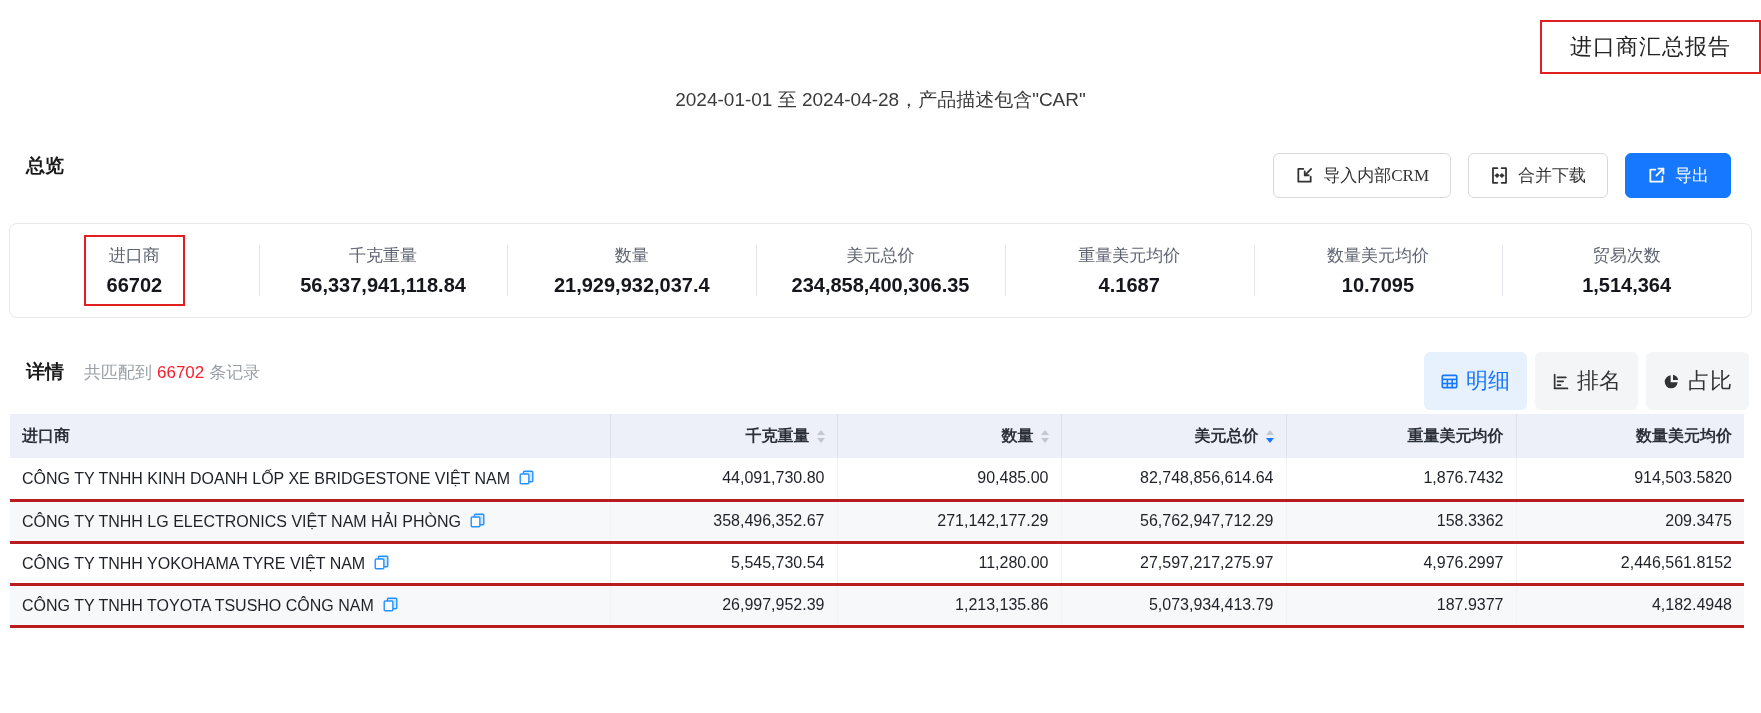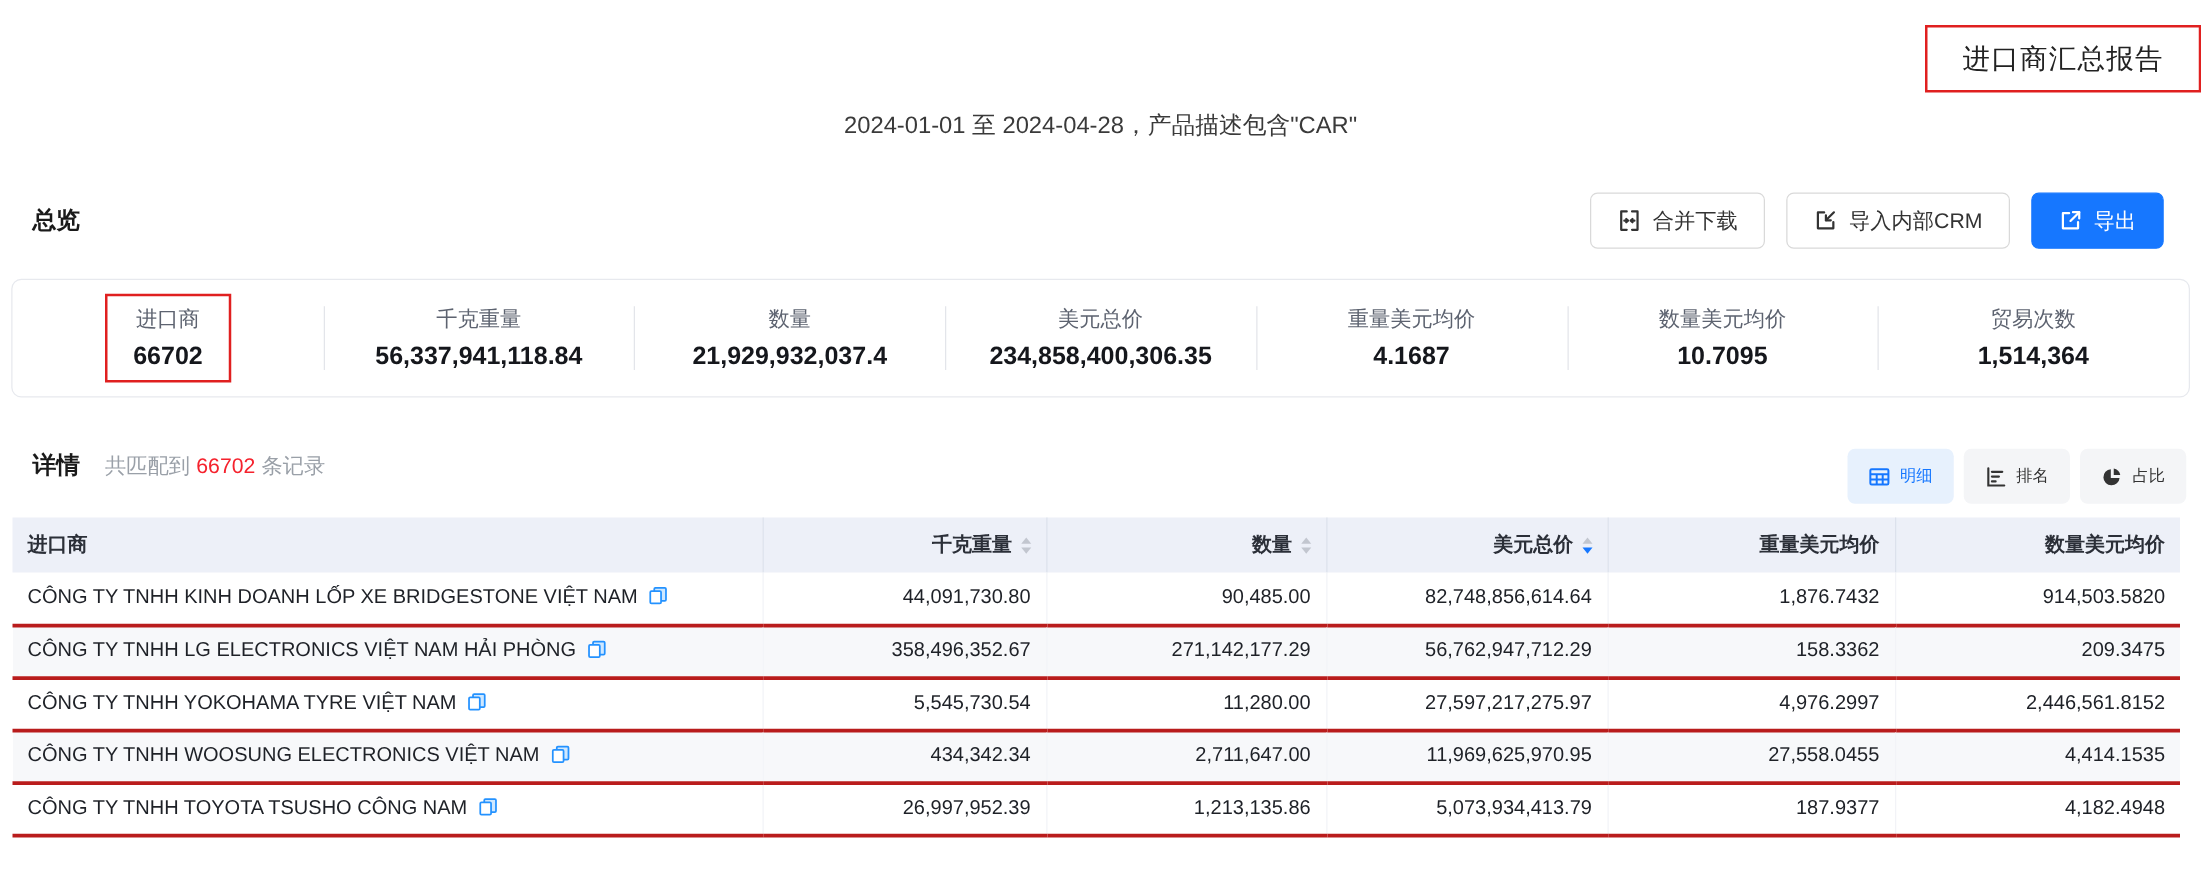--- a/index.html
+++ b/index.html
@@ -13,21 +13,21 @@
     width:1761px;height:713px;overflow:hidden;background:#fff;
     font-family:"Liberation Sans",sans-serif;color:#262626;
   }
   
   .title-row{display:flex;justify-content:flex-end;margin-top:20px;}
   .red-frame{border:2px solid var(--annotation);}
   .title-frame{padding:10px 28px;}
   .page-title{margin:0;font-size:22px;font-weight:500;color:#222;letter-spacing:1px;}
   .subtitle{margin-top:13px;text-align:center;font-size:19px;color:#3a3a3a;}
   
-  .overview-bar{height:46px;margin:40px 30px 0 26px;display:flex;align-items:center;justify-content:space-between;}
+  .overview-bar{height:46px;margin:40px 30px 0 26px;display:flex;align-items:flex-start;justify-content:space-between;font-family:Liberation Serif, serif;}
   .section-title{font-size:19px;font-weight:700;color:#1a1a1a;}
   .btn-group{display:flex;gap:17px;}
   .btn{height:45px;display:inline-flex;align-items:center;gap:9px;padding:0 21px;
        background:#fff;border:1px solid #d9d9d9;border-radius:6px;font-size:17px;color:#333;
        font-family:inherit;cursor:pointer;white-space:nowrap;}
   .btn.primary{background:var(--accent);border-color:var(--accent);color:#fff;}
   .btn svg{flex:0 0 auto;}
   
   .stats-card{margin:24px 9px 0 9px;height:95px;border:1px solid #e7e9ee;border-radius:8px;
               display:grid;grid-template-columns:repeat(7,1fr);align-items:stretch;}
@@ -36,22 +36,22 @@
   .stat-inner{display:flex;flex-direction:column;align-items:center;gap:7px;padding:6px 20px;}
   .stat-inner.red-frame{padding:7px 21px;}
   .stat-label{font-size:17px;color:#5d6370;}
   .stat-value{font-size:20px;font-weight:700;color:#15171c;}
   
   .details-bar{height:42px;margin:33px 12px 0 26px;display:flex;align-items:center;justify-content:space-between;}
   .details-left{display:flex;align-items:baseline;gap:20px;}
   .match-text{font-size:17px;color:#9aa0a8;}
   .match-count{color:var(--count-red);margin:0 5px;}
   .tabs{display:flex;gap:8px;}
-  .tab{height:44px;display:inline-flex;align-items:center;gap:8px;padding:0 17px;border-radius:6px;
-       background:#f4f5f7;color:#333;font-size:13px;cursor:pointer;border:none;font-family:inherit;margin-top:18px;}
+  .tab{height:58px;display:inline-flex;align-items:center;gap:8px;padding:0 17px;border-radius:6px;
+       background:#f4f5f7;color:#333;font-size:22px;cursor:pointer;border:none;font-family:inherit;margin-top:18px;}
   .tab.active{background:#e7f1fd;color:var(--accent);}
   .tab svg{flex:0 0 auto;}
   
   table{border-collapse:collapse;table-layout:fixed;width:1734px;margin:21px 0 0 10px;}
   thead th{background:#edf0f8;height:44px;padding:0 12px;font-size:16px;font-weight:700;color:#2b2f38;
            border-right:1px solid #dce1ec;}
   thead th:last-child{border-right:none;}
   .th-inner{display:flex;align-items:center;gap:7px;}
   th.right .th-inner{justify-content:flex-end;}
   th.left .th-inner{justify-content:flex-start;}
@@ -77,34 +77,34 @@
     <h1 class="page-title">进口商汇总报告</h1>
   </div>
 </div>
 <div class="subtitle">2024-01-01 至 2024-04-28，产品描述包含"CAR"</div>
 
 <div class="overview-bar">
   <span class="section-title">总览</span>
   <div class="btn-group">
     <button class="btn">
       <svg width="19" height="19" viewBox="0 0 16 16" fill="none" stroke="#333" stroke-width="1.5" stroke-linecap="round" stroke-linejoin="round">
+        <path d="M7 2.5 H2.8 V13.2 H13.2 V9"></path>
+          <path d="M13.6 2.4 L8.2 7.8"></path>
+          <path d="M8.2 4.5 V7.8 H11.5"></path>
+      </svg>
+      <span>导入内部CRM</span>
+    </button>
+    <button class="btn">
+      <svg width="19" height="19" viewBox="0 0 16 16" fill="none" stroke="#333" stroke-width="1.5" stroke-linecap="round" stroke-linejoin="round">
         <path d="M6.2 1.8 H2.5 V14.2 H6.2"></path>
           <path d="M9.8 1.8 H13.5 V14.2 H9.8"></path>
         <path d="M4.6 8 H7.1 M7.1 8 l-1.2 -1.1 M7.1 8 l-1.2 1.1"></path>
         <path d="M11.4 8 H8.9 M8.9 8 l1.2 -1.1 M8.9 8 l1.2 1.1"></path>
       </svg>
       <span>合并下载</span>
-    </button>
-    <button class="btn">
-      <svg width="19" height="19" viewBox="0 0 16 16" fill="none" stroke="#333" stroke-width="1.5" stroke-linecap="round" stroke-linejoin="round">
-        <path d="M7 2.5 H2.8 V13.2 H13.2 V9"></path>
-          <path d="M13.6 2.4 L8.2 7.8"></path>
-          <path d="M8.2 4.5 V7.8 H11.5"></path>
-      </svg>
-      <span>导入内部CRM</span>
     </button>
     <button class="btn primary">
       <svg width="19" height="19" viewBox="0 0 16 16" fill="none" stroke="#fff" stroke-width="1.5" stroke-linecap="round" stroke-linejoin="round">
         <path d="M7 3 H2.8 V13.2 H13 V9"></path>
           <path d="M9.6 2.3 H13.8 V6.5"></path>
           <path d="M13.8 2.3 L7.9 8.2"></path>
       </svg>
       <span>导出</span>
     </button>
   </div>
@@ -280,33 +280,20 @@
       </svg>
     </td>
     <td class="num">5,545,730.54</td>
     <td class="num">11,280.00</td>
     <td class="num">27,597,217,275.97</td>
     <td class="num">4,976.2997</td>
     <td class="num">2,446,561.8152</td>
   </tr>
       <tr>
     <td>
-      <span class="nm">CÔNG TY TNHH WOOSUNG ELECTRONICS VIỆT NAM</span><svg class="copy-ic" width="15" height="15" viewBox="0 0 16 16">
-        <rect x="4.7" y="1.3" width="10" height="11.2" rx="1" fill="#cfe8ff" stroke="#2492ff" stroke-width="1.5"></rect>
-        <rect x="1.3" y="4.2" width="9.2" height="10.5" rx="1" fill="#ffffff" stroke="#2492ff" stroke-width="1.5"></rect>
-      </svg>
-    </td>
-    <td class="num">434,342.34</td>
-    <td class="num">2,711,647.00</td>
-    <td class="num">11,969,625,970.95</td>
-    <td class="num">27,558.0455</td>
-    <td class="num">4,414.1535</td>
-  </tr>
-      <tr>
-    <td>
       <span class="nm">CÔNG TY TNHH TOYOTA TSUSHO CÔNG NAM</span><svg class="copy-ic" width="15" height="15" viewBox="0 0 16 16">
         <rect x="4.7" y="1.3" width="10" height="11.2" rx="1" fill="#cfe8ff" stroke="#2492ff" stroke-width="1.5"></rect>
         <rect x="1.3" y="4.2" width="9.2" height="10.5" rx="1" fill="#ffffff" stroke="#2492ff" stroke-width="1.5"></rect>
       </svg>
     </td>
     <td class="num">26,997,952.39</td>
     <td class="num">1,213,135.86</td>
     <td class="num">5,073,934,413.79</td>
     <td class="num">187.9377</td>
     <td class="num">4,182.4948</td>

